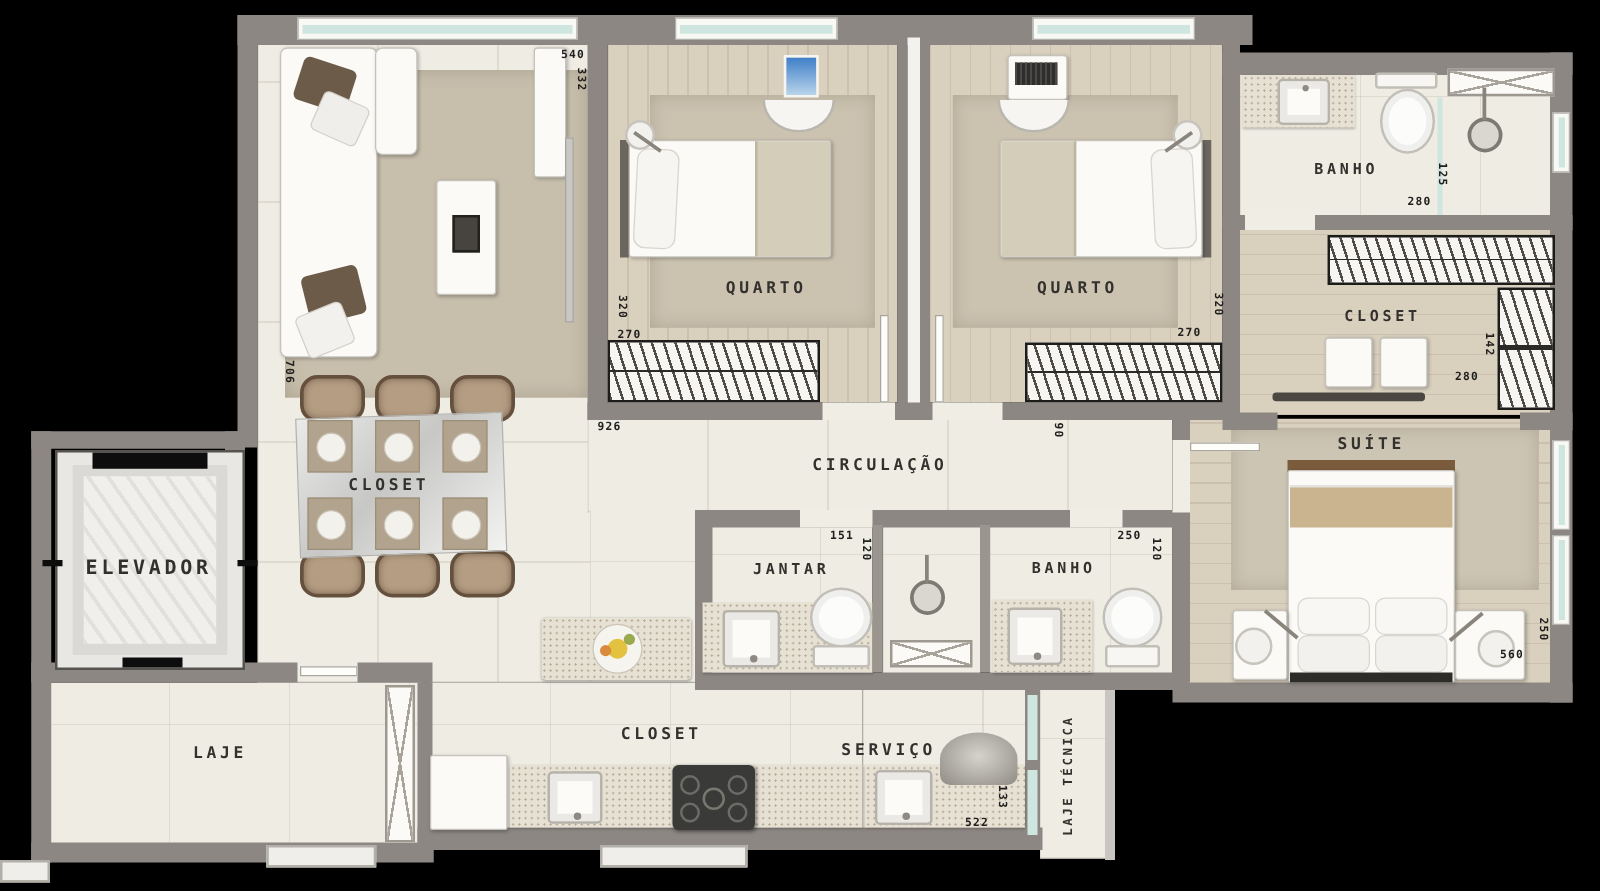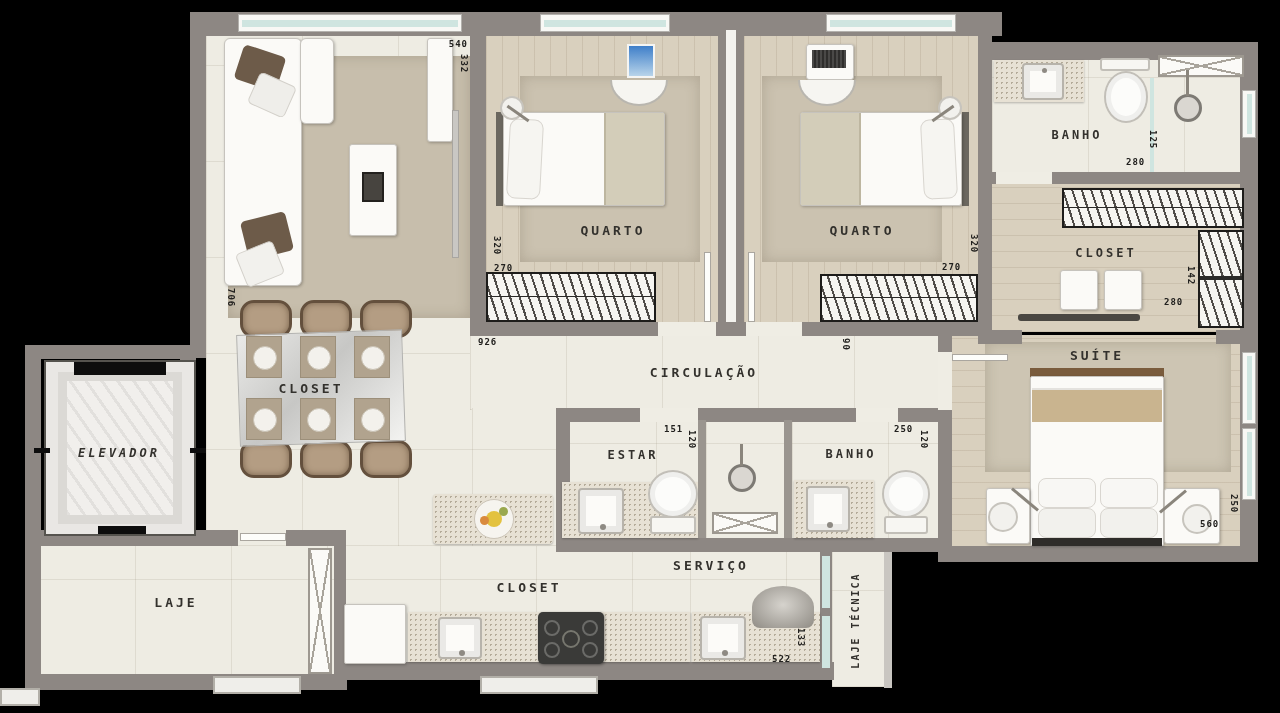--- a/index.html
+++ b/index.html
@@ -280,26 +280,26 @@
   <div style="left:34px;top:448px;width:16px;height:5px;background:#0d0d0d;z-index:4;"></div>
   <div style="left:190px;top:448px;width:16px;height:5px;background:#0d0d0d;z-index:4;"></div>
 
   <div class="lbl" style="left:553px;top:222px;width:120px;">QUARTO</div>
   <div class="lbl" style="left:802px;top:222px;width:120px;">QUARTO</div>
   <div class="lbl" style="left:1022px;top:127px;width:110px;font-size:12px;">BANHO</div>
   <div class="lbl" style="left:1051px;top:245px;width:110px;font-size:12px;">CLOSET</div>
   <div class="lbl" style="left:1047px;top:347px;width:100px;">SUÍTE</div>
   <div class="lbl" style="left:634px;top:364px;width:140px;">CIRCULAÇÃO</div>
   <div class="lbl" style="left:261px;top:380px;width:100px;">CLOSET</div>
-  <div class="lbl" style="left:59px;top:445px;width:120px;font-size:12px;z-index:8;font-style:italic;">ELEVADOR</div>
+  <div class="lbl" style="left:59px;top:445px;width:120px;font-size:16px;z-index:8;">ELEVADOR</div>
   <div class="lbl" style="left:126px;top:594px;width:100px;">LAJE</div>
-  <div class="lbl" style="left:583px;top:447px;width:100px;font-size:12px;">ESTAR</div>
+  <div class="lbl" style="left:583px;top:447px;width:100px;font-size:12px;">JANTAR</div>
   <div class="lbl" style="left:801px;top:446px;width:100px;font-size:12px;">BANHO</div>
   <div class="lbl" style="left:479px;top:579px;width:100px;">CLOSET</div>
-  <div class="lbl" style="left:661px;top:557px;width:100px;">SERVIÇO</div>
+  <div class="lbl" style="left:661px;top:592px;width:100px;">SERVIÇO</div>
   <div class="lbl" style="left:790px;top:612px;width:130px;font-size:10px;letter-spacing:2px;transform:rotate(-90deg);">LAJE TÉCNICA</div>
 
   <div class="dim" style="left:432px;top:39px;width:36px;text-align:right;">540</div>
   <div class="dim dimv" style="left:469px;top:54px;">332</div>
   <div class="dim dimv" style="left:236px;top:288px;">706</div>
   <div class="dim" style="left:478px;top:337px;">926</div>
   <div class="dim dimv" style="left:502px;top:236px;">320</div>
   <div class="dim" style="left:494px;top:263px;">270</div>
   <div class="dim dimv" style="left:979px;top:234px;">320</div>
   <div class="dim" style="left:942px;top:262px;">270</div>

